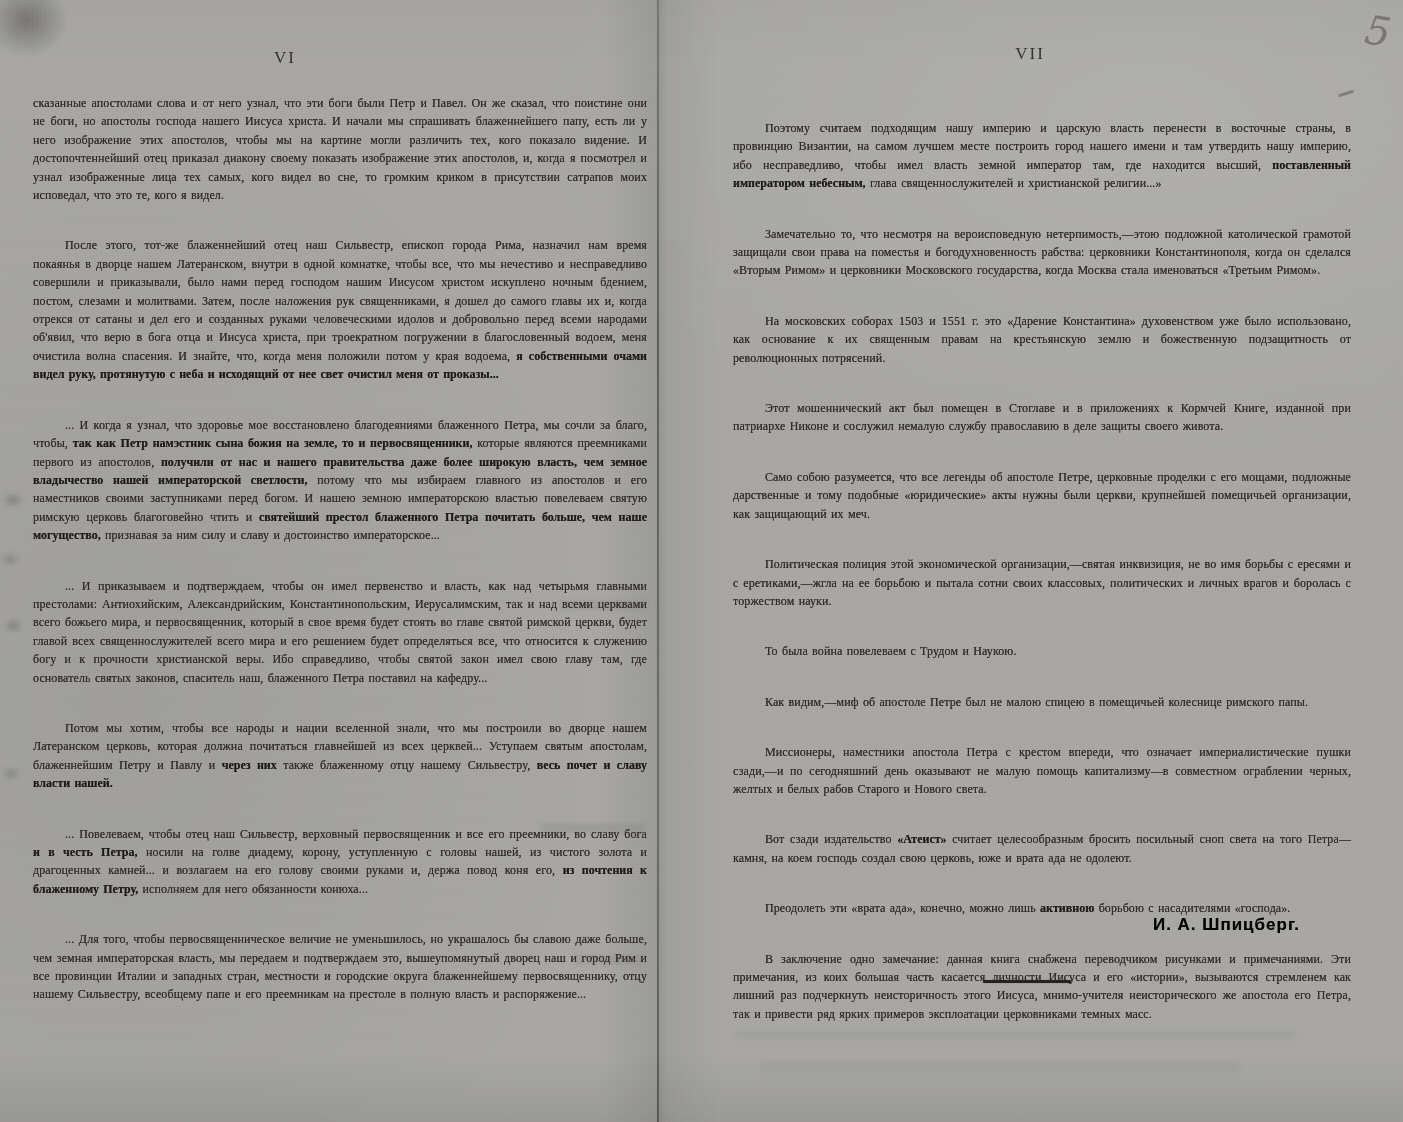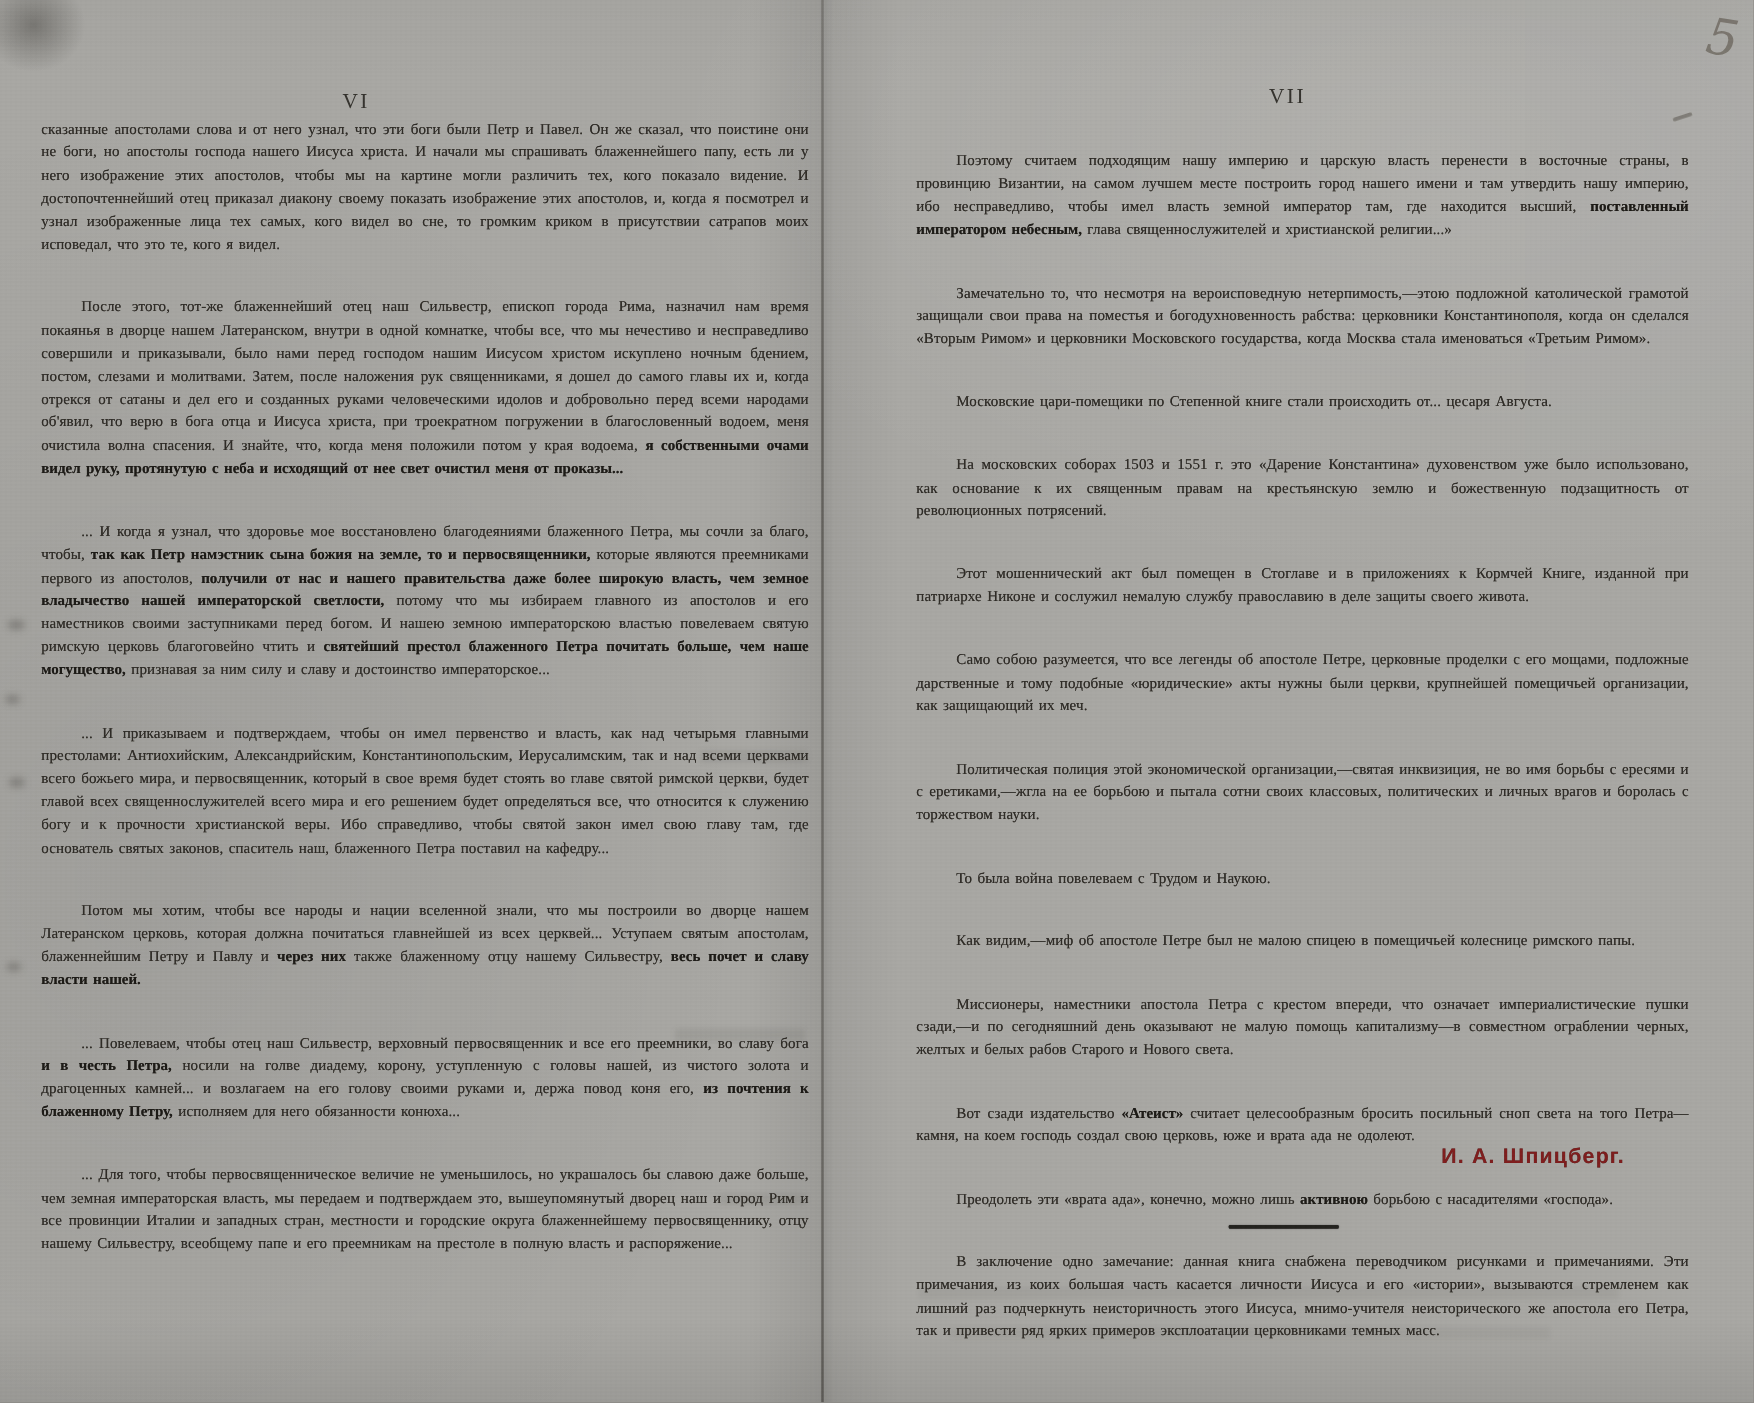--- a/index.html
+++ b/index.html
@@ -36,39 +36,39 @@
     position:absolute;left:-28px;top:-30px;width:110px;height:100px;pointer-events:none;
     background:radial-gradient(closest-side, rgba(42,40,36,0.38), rgba(42,40,36,0) 75%);
   }
   .edge-smudge{
     position:absolute;pointer-events:none;border-radius:50%;
     background:rgba(52,50,45,0.30);filter:blur(3px);
   }
   .ghost{position:absolute;pointer-events:none;background:rgba(70,68,62,0.10);filter:blur(2px);border-radius:2px;}
   .pagenum{
     position:absolute;width:120px;text-align:center;
-    font-size:17px;letter-spacing:2px;color:#34322d;margin-top:23px;
+    font-size:17px;letter-spacing:2px;color:#34322d;
   }
   .textcol{
     position:absolute;
     color:#2e2b26;
     font-size:12px;line-height:18.4px;
     text-align:justify;
     text-shadow:0 0 0.4px rgba(46,43,38,0.8);
     word-spacing:1.2px;letter-spacing:0.1px;
     hyphens:none;
   }
   .textcol p{margin:0;}
   .textcol p.indent{text-indent:32px;margin-top:32px;}
   .textcol .b{font-weight:bold;color:#1c1a16;letter-spacing:0;}
   .signature{
     position:absolute;left:1060px;top:915px;width:240px;
     text-align:right;
     font-family:"Liberation Sans","DejaVu Sans",sans-serif;
-    font-weight:bold;font-size:17px;letter-spacing:1px;color:#7f1d1d;
+    font-weight:bold;font-size:17px;letter-spacing:1px;color:#000000;
     text-shadow:0 0 0.5px rgba(34,33,29,0.7);
   }
   .end-rule{
     position:absolute;left:983px;top:980px;width:88px;height:3px;
     background:#23221e;border-radius:1px;
     box-shadow:0 0 1px rgba(0,0,0,0.6);
   }
   .hand-mark{
     position:absolute;left:1356px;top:2px;width:44px;height:58px;
     font-style:italic;font-size:40px;line-height:58px;text-align:center;
@@ -111,21 +111,20 @@
       <p class="para indent"><span>... И когда я узнал, что здоровье мое восстановлено благодеяниями блаженного Петра, мы сочли за благо, чтобы, </span><span class="b">так как Петр намэстник сына божия на земле, то и первосвященники,</span><span> которые являются преемниками первого из апостолов, </span><span class="b">получили от нас и нашего правительства даже более широкую власть, чем земное владычество нашей императорской светлости,</span><span> потому что мы избираем главного из апостолов и его наместников своими заступниками перед богом. И нашею земною императорскою властью повелеваем святую римскую церковь благоговейно чтить и </span><span class="b">святейший престол блаженного Петра почитать больше, чем наше могущество,</span><span> признавая за ним силу и славу и достоинство императорское...</span></p>
       <p class="para indent"><span>... И приказываем и подтверждаем, чтобы он имел первенство и власть, как над четырьмя главными престолами: Антиохийским, Александрийским, Константинопольским, Иерусалимским, так и над всеми церквами всего божьего мира, и первосвященник, который в свое время будет стоять во главе святой римской церкви, будет главой всех священнослужителей всего мира и его решением будет определяться все, что относится к служению богу и к прочности христианской веры. Ибо справедливо, чтобы святой закон имел свою главу там, где основатель святых законов, спаситель наш, блаженного Петра поставил на кафедру...</span></p>
       <p class="para indent"><span>Потом мы хотим, чтобы все народы и нации вселенной знали, что мы построили во дворце нашем Латеранском церковь, которая должна почитаться главнейшей из всех церквей... Уступаем святым апостолам, блаженнейшим Петру и Павлу и </span><span class="b">через них</span><span> также блаженному отцу нашему Сильвестру, </span><span class="b">весь почет и славу власти нашей.</span></p>
       <p class="para indent"><span>... Повелеваем, чтобы отец наш Сильвестр, верховный первосвященник и все его преемники, во славу бога </span><span class="b">и в честь Петра,</span><span> носили на голве диадему, корону, уступленную с головы нашей, из чистого золота и драгоценных камней... и возлагаем на его голову своими руками и, держа повод коня его, </span><span class="b">из почтения к блаженному Петру,</span><span> исполняем для него обязанности конюха...</span></p>
       <p class="para indent"><span>... Для того, чтобы первосвященническое величие не уменьшилось, но украшалось бы славою даже больше, чем земная императорская власть, мы передаем и подтверждаем это, вышеупомянутый дворец наш и город Рим и все провинции Италии и западных стран, местности и городские округа блаженнейшему первосвященнику, отцу нашему Сильвестру, всеобщему папе и его преемникам на престоле в полную власть и распоряжение...</span></p>
     </div>
 
   <div class="textcol" id="rightcol" style="left:733px;top:87px;width:618px;">
       <p class="para indent"><span>Поэтому считаем подходящим нашу империю и царскую власть перенести в восточные страны, в провинцию Византии, на самом лучшем месте построить город нашего имени и там утвердить нашу империю, ибо несправедливо, чтобы имел власть земной император там, где находится высший, </span><span class="b">поставленный императором небесным,</span><span> глава священнослужителей и христианской религии...»</span></p>
       <p class="para indent"><span>Замечательно то, что несмотря на вероисповедную нетерпимость,—этою подложной католической грамотой защищали свои права на поместья и богодухновенность рабства: церковники Константинополя, когда он сделался «Вторым Римом» и церковники Московского государства, когда Москва стала именоваться «Третьим Римом».</span></p>
-      <p class="para indent"><span>Московские цари-помещики по Степенной книге стали происходить от... цесаря Августа.</span></p>
       <p class="para indent"><span>На московских соборах 1503 и 1551 г. это «Дарение Константина» духовенством уже было использовано, как основание к их священным правам на крестьянскую землю и божественную подзащитность от революционных потрясений.</span></p>
       <p class="para indent"><span>Этот мошеннический акт был помещен в Стоглаве и в приложениях к Кормчей Книге, изданной при патриархе Никоне и сослужил немалую службу православию в деле защиты своего живота.</span></p>
       <p class="para indent"><span>Само собою разумеется, что все легенды об апостоле Петре, церковные проделки с его мощами, подложные дарственные и тому подобные «юридические» акты нужны были церкви, крупнейшей помещичьей организации, как защищающий их меч.</span></p>
       <p class="para indent"><span>Политическая полиция этой экономической организации,—святая инквизиция, не во имя борьбы с ересями и с еретиками,—жгла на ее борьбою и пытала сотни своих классовых, политических и личных врагов и боролась с торжеством науки.</span></p>
       <p class="para indent"><span>То была война повелеваем с Трудом и Наукою.</span></p>
       <p class="para indent"><span>Как видим,—миф об апостоле Петре был не малою спицею в помещичьей колеснице римского папы.</span></p>
       <p class="para indent"><span>Миссионеры, наместники апостола Петра с крестом впереди, что означает империалистические пушки сзади,—и по сегодняшний день оказывают не малую помощь капитализму—в совместном ограблении черных, желтых и белых рабов Старого и Нового света.</span></p>
       <p class="para indent"><span>Вот сзади издательство </span><span class="b">«Атеист»</span><span> считает целесообразным бросить посильный сноп света на того Петра—камня, на коем господь создал свою церковь, юже и врата ада не одолеют.</span></p>
       <p class="para indent"><span>Преодолеть эти «врата ада», конечно, можно лишь </span><span class="b">активною</span><span> борьбою с насадителями «господа».</span></p>
       <p class="para indent"><span>В заключение одно замечание: данная книга снабжена переводчиком рисунками и примечаниями. Эти примечания, из коих большая часть касается личности Иисуса и его «истории», вызываются стремленем как лишний раз подчеркнуть неисторичность этого Иисуса, мнимо-учителя неисторического же апостола его Петра, так и привести ряд ярких примеров эксплоатации церковниками темных масс.</span></p>

